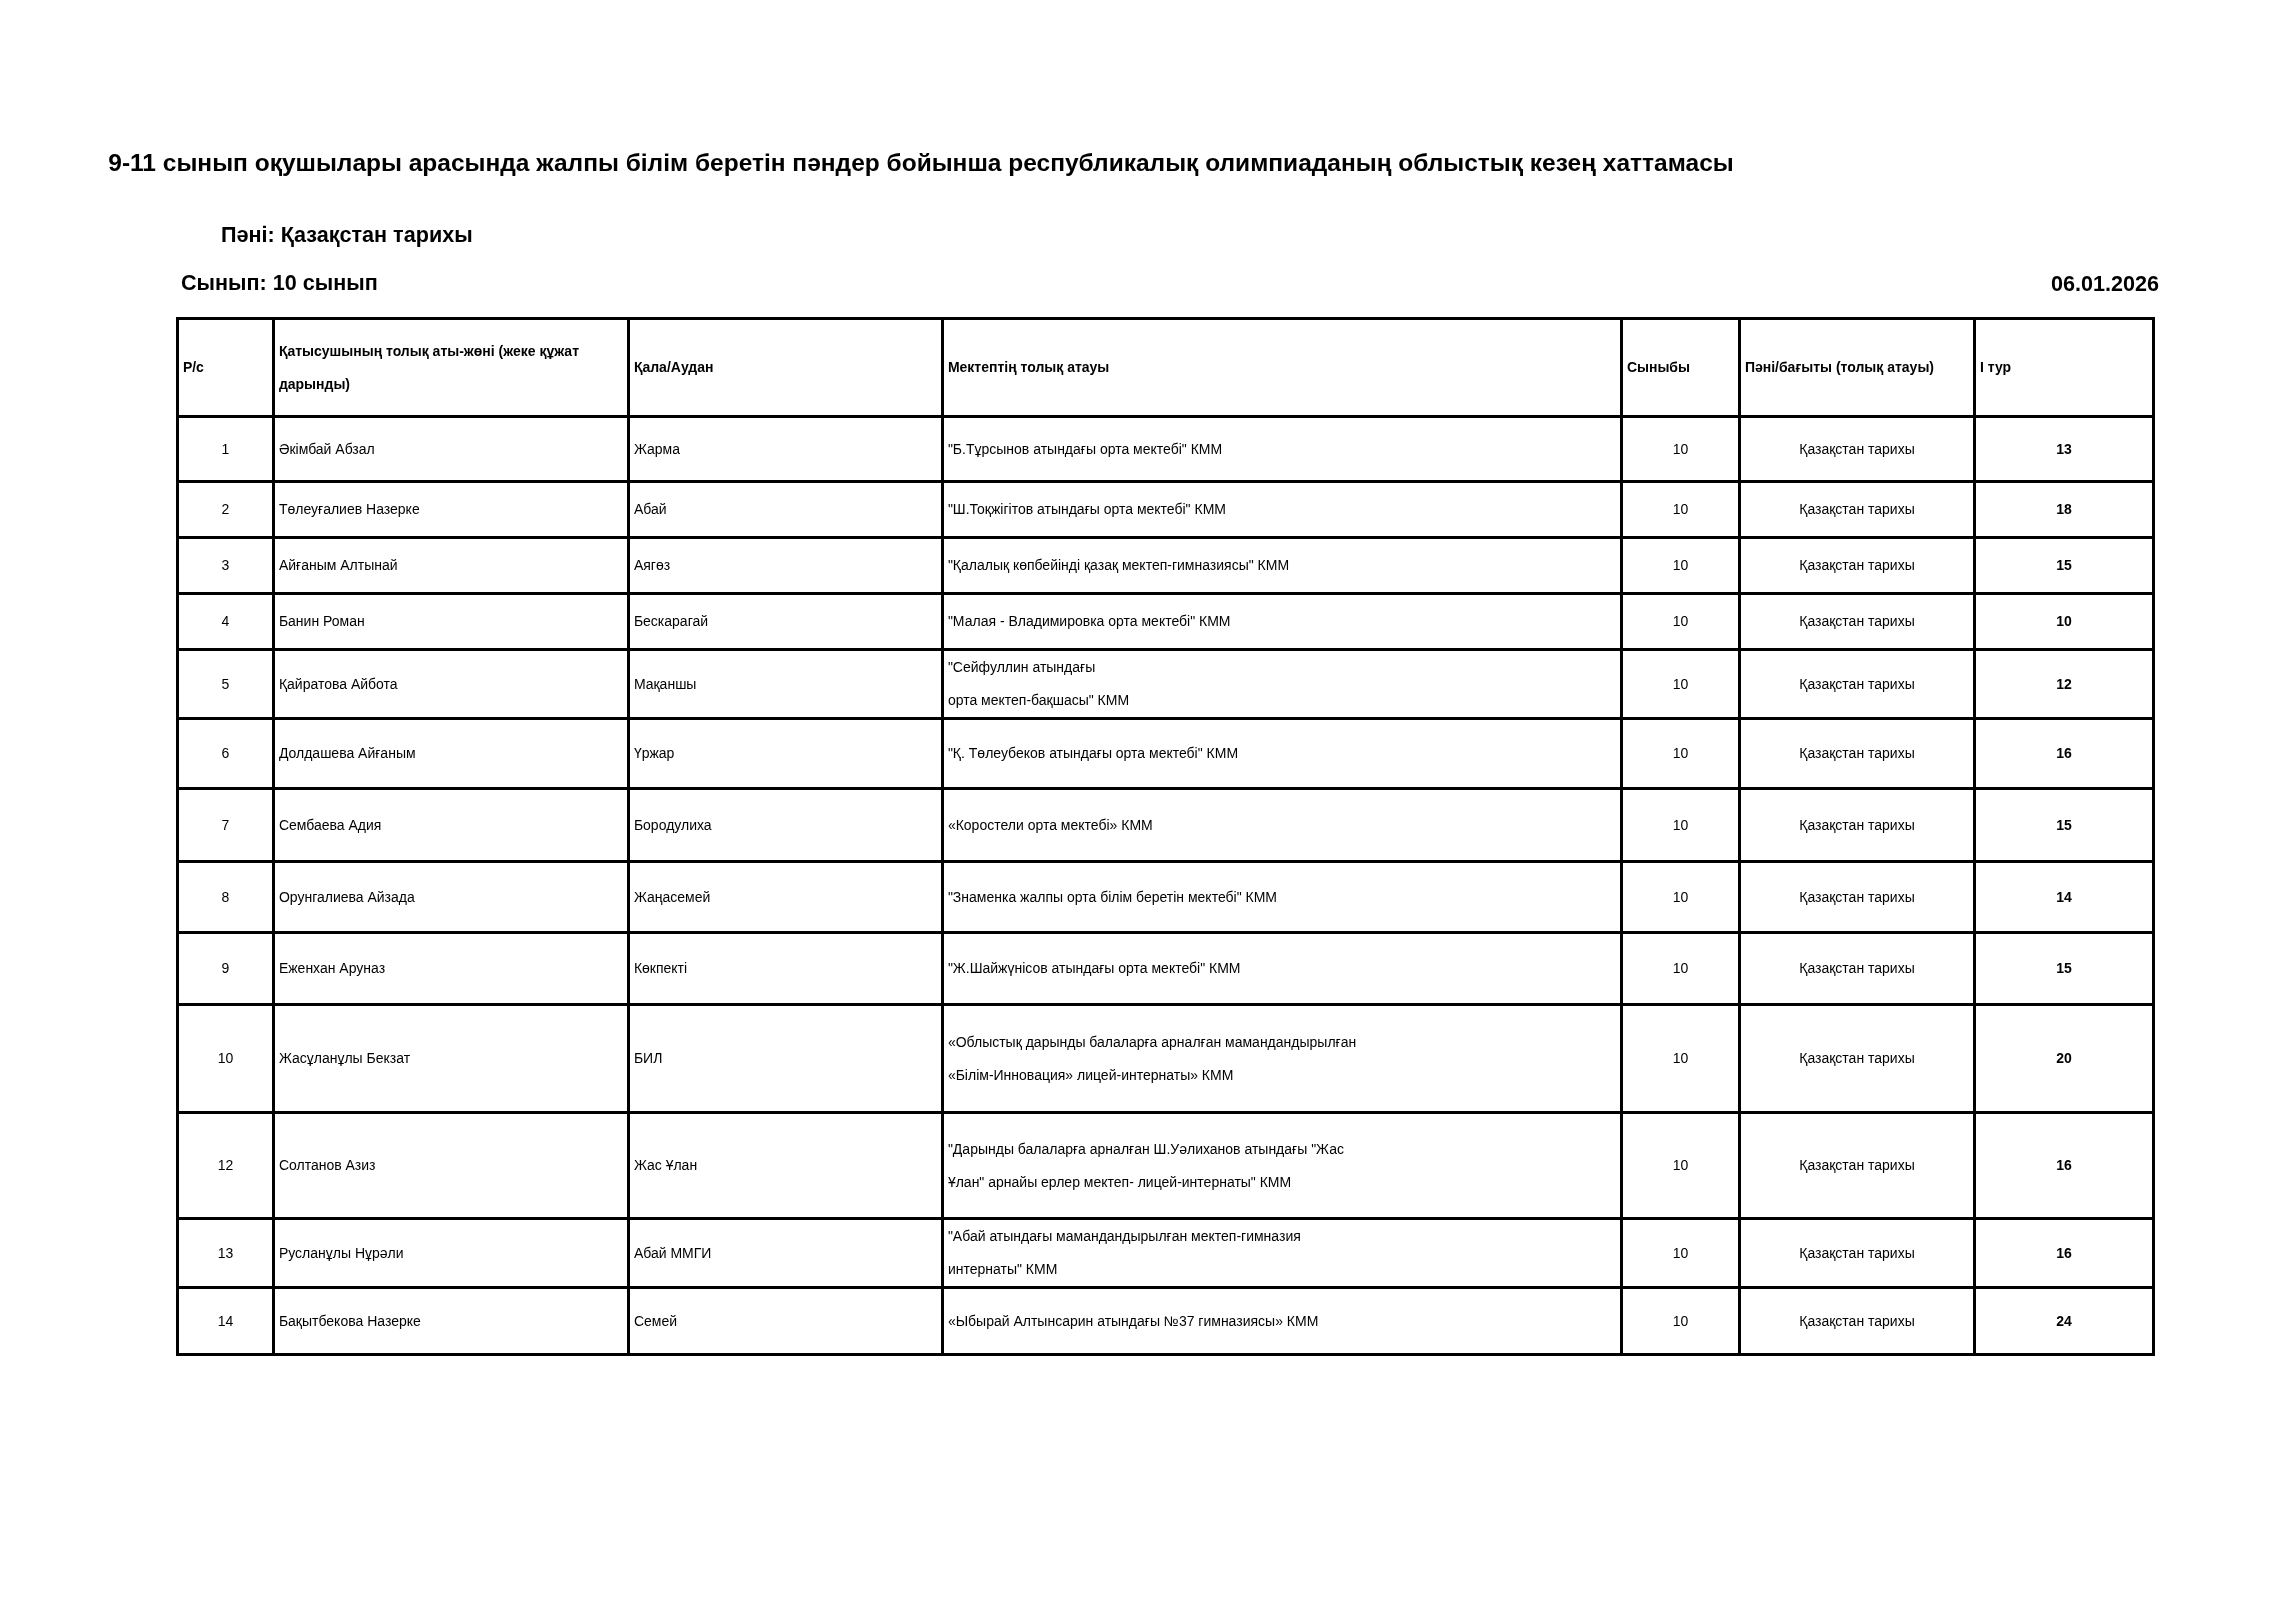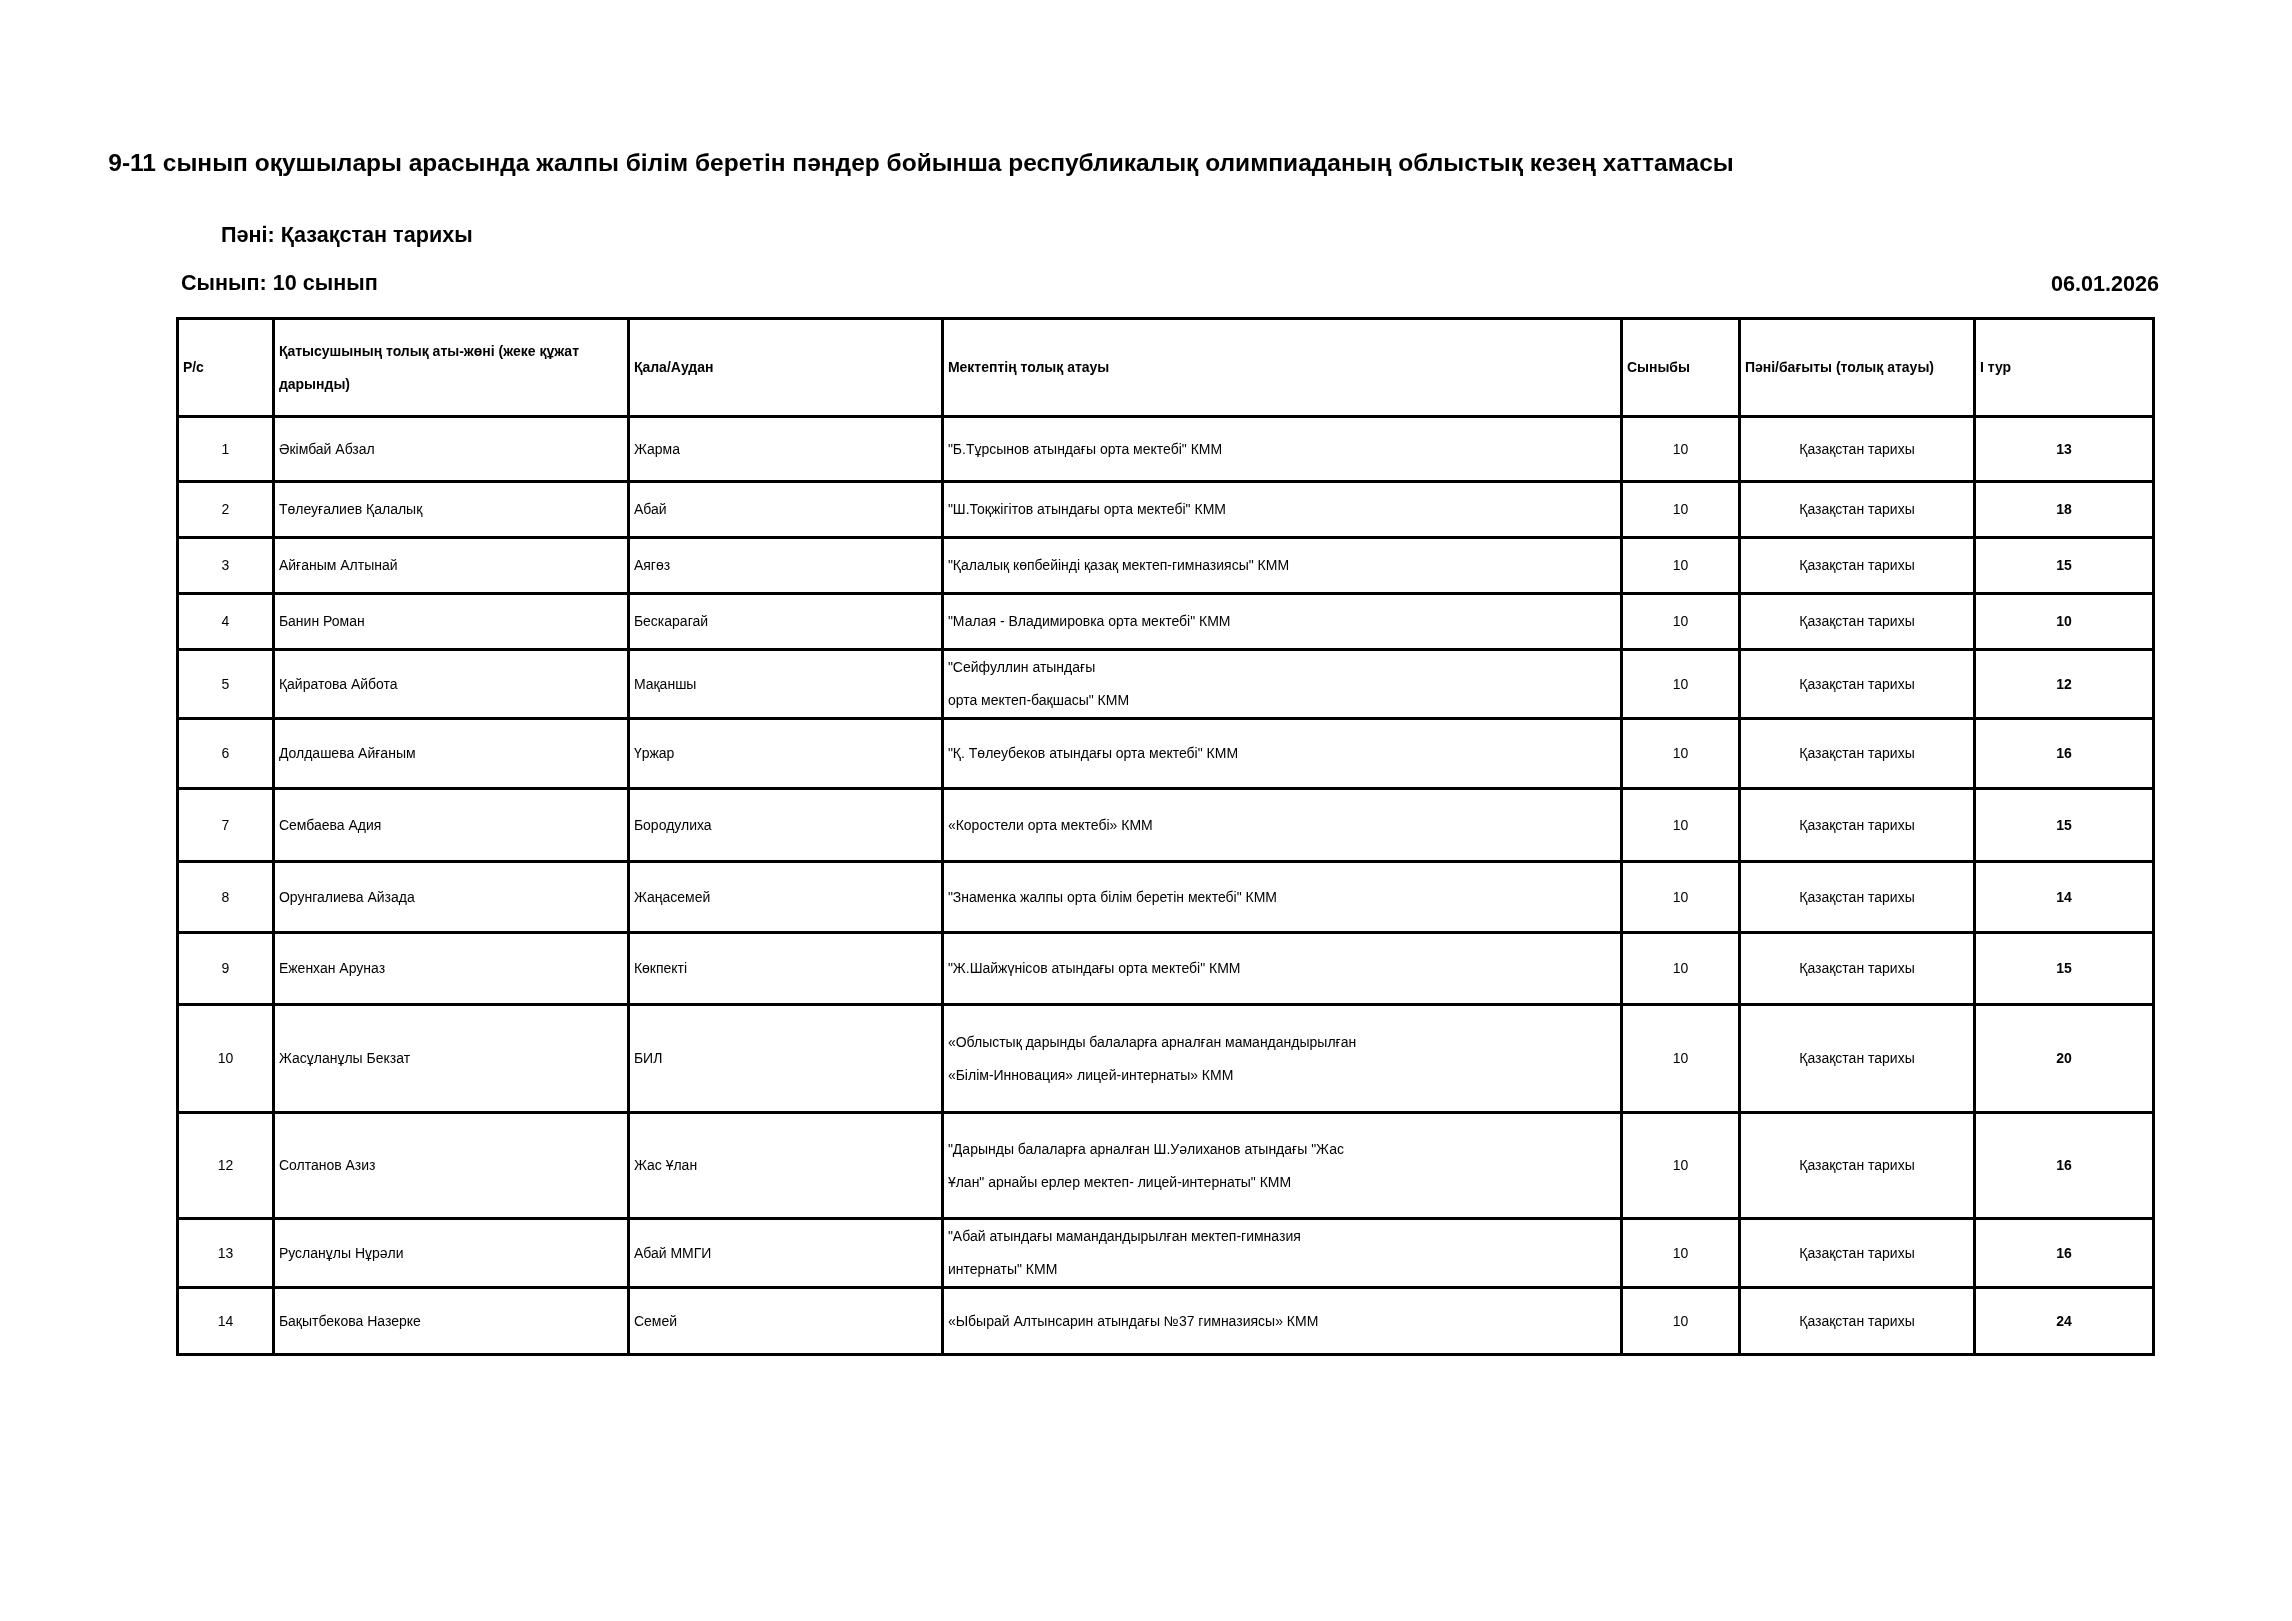--- a/index.html
+++ b/index.html
@@ -54,21 +54,21 @@
         <td class="center">1</td>
         <td>Әкімбай Абзал</td>
         <td>Жарма</td>
         <td class="multi">"Б.Тұрсынов атындағы орта мектебі" КММ</td>
         <td class="center">10</td>
         <td class="center">Қазақстан тарихы</td>
         <td class="score">13</td>
       </tr>
       <tr style="height: 56px;">
         <td class="center">2</td>
-        <td>Төлеуғалиев Қалалық</td>
+        <td>Төлеуғалиев Назерке</td>
         <td>Абай</td>
         <td class="multi">"Ш.Тоқжігітов атындағы орта мектебі" КММ</td>
         <td class="center">10</td>
         <td class="center">Қазақстан тарихы</td>
         <td class="score">18</td>
       </tr>
       <tr style="height: 56px;">
         <td class="center">3</td>
         <td>Айғаным Алтынай</td>
         <td>Аягөз</td>

